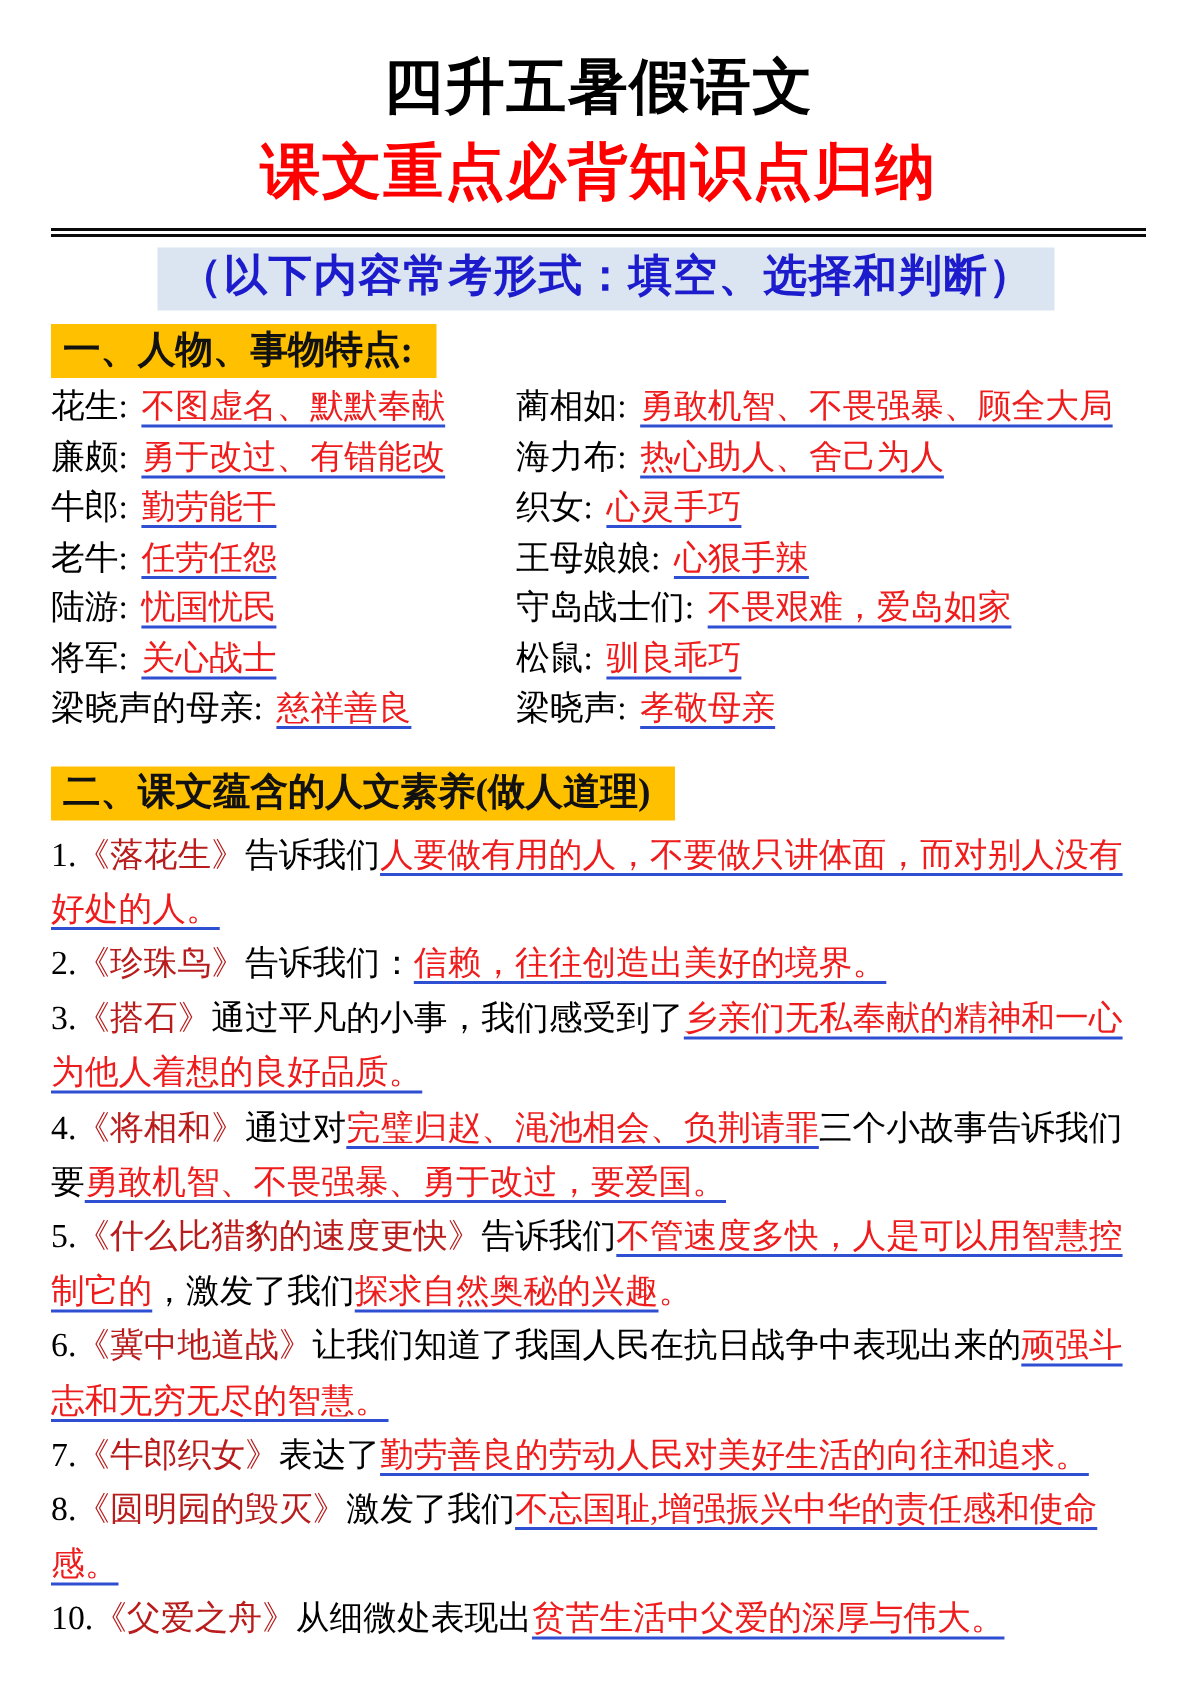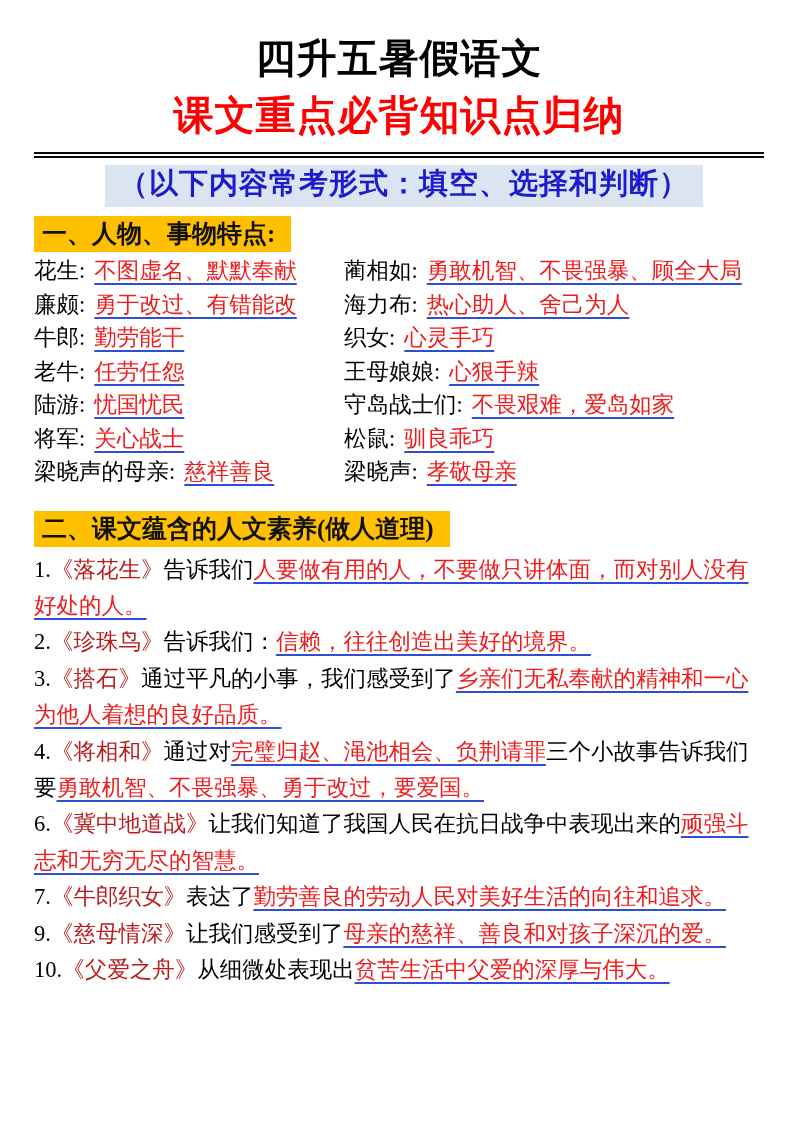--- a/index.html
+++ b/index.html
@@ -112,19 +112,20 @@
 
   <div class="heading-row second">
     <span class="section-heading">二、课文蕴含的人文素养(做人道理)</span>
   </div>
 
   <div class="lessons">
       <div class="item"><span class="seg-plain">1.</span><span class="seg-bold">《落花生》</span><span class="seg-plain">告诉我们</span><span class="seg-red">人要做有用的人，不要做只讲体面，而对别人没有好处的人。</span></div>
       <div class="item"><span class="seg-plain">2.</span><span class="seg-bold">《珍珠鸟》</span><span class="seg-plain">告诉我们：</span><span class="seg-red">信赖，往往创造出美好的境界。</span></div>
       <div class="item"><span class="seg-plain">3.</span><span class="seg-bold">《搭石》</span><span class="seg-plain">通过平凡的小事，我们感受到了</span><span class="seg-red">乡亲们无私奉献的精神和一心为他人着想的良好品质。</span></div>
       <div class="item"><span class="seg-plain">4.</span><span class="seg-bold">《将相和》</span><span class="seg-plain">通过对</span><span class="seg-red">完璧归赵、渑池相会、负荆请罪</span><span class="seg-plain">三个小故事告诉我们要</span><span class="seg-red">勇敢机智、不畏强暴、勇于改过，要爱国。</span></div>
+      <div class="item"><span class="seg-plain">5.</span><span class="seg-bold">《什么比猎豹的速度更快》</span><span class="seg-plain">告诉我们</span><span class="seg-red">不管速度多快，人是可以用智慧控制它的</span><span class="seg-plain">，激发了我们</span><span class="seg-red">探求自然奥秘的兴趣</span><span class="seg-red_plain">。</span></div>
       <div class="item"><span class="seg-plain">6.</span><span class="seg-bold">《冀中地道战》</span><span class="seg-plain">让我们知道了我国人民在抗日战争中表现出来的</span><span class="seg-red">顽强斗志和无穷无尽的智慧。</span></div>
       <div class="item"><span class="seg-plain">7.</span><span class="seg-bold">《牛郎织女》</span><span class="seg-plain">表达了</span><span class="seg-red">勤劳善良的劳动人民对美好生活的向往和追求。</span></div>
-      <div class="item"><span class="seg-plain">9.</span><span class="seg-bold">《慈母情深》</span><span class="seg-plain">让我们感受到了</span><span class="seg-red">母亲的慈祥、善良和对孩子深沉的爱。</span></div>
+      <div class="item"><span class="seg-plain">8.</span><span class="seg-bold">《圆明园的毁灭》</span><span class="seg-plain">激发了我们</span><span class="seg-red">不忘国耻,增强振兴中华的责任感和使命感。</span></div>
       <div class="item"><span class="seg-plain">10.</span><span class="seg-bold">《父爱之舟》</span><span class="seg-plain">从细微处表现出</span><span class="seg-red">贫苦生活中父爱的深厚与伟大。</span></div>
     </div>
 
 </div>
 
 </body></html>

